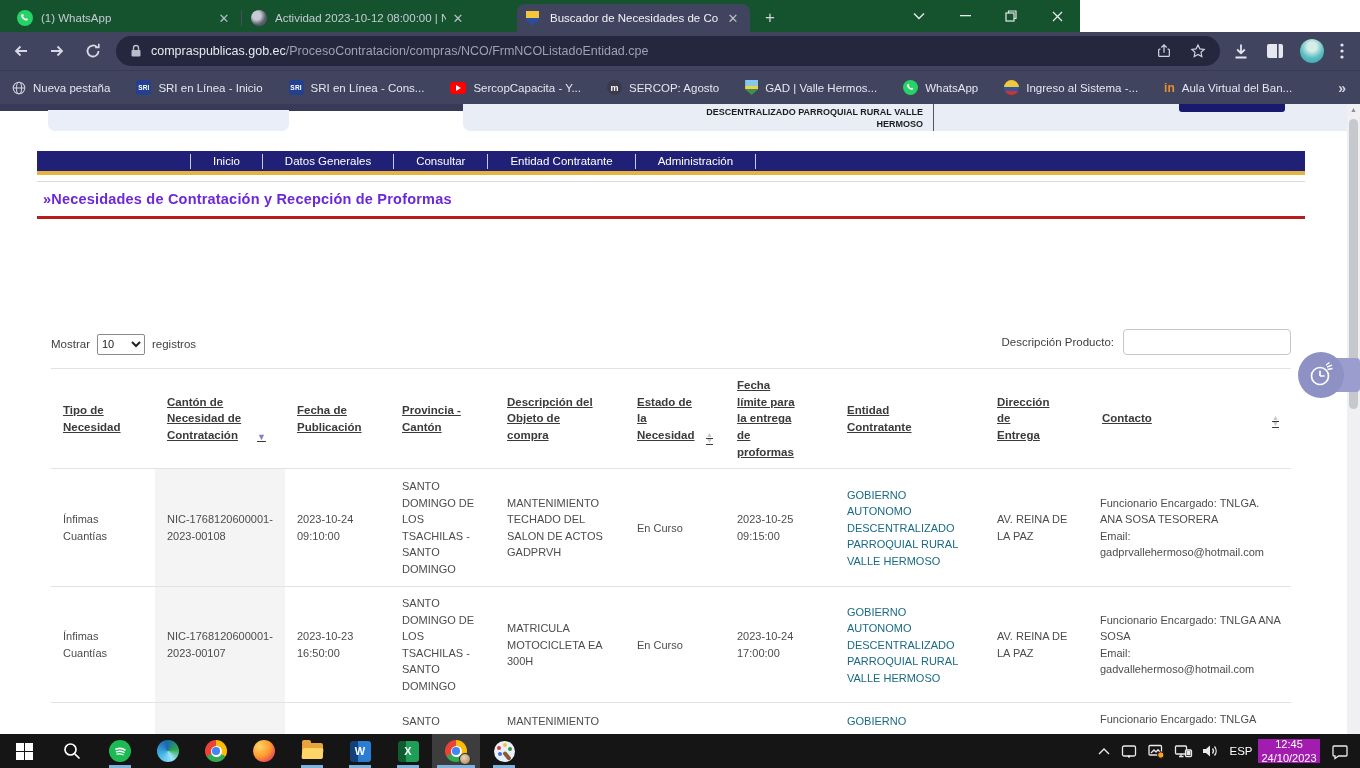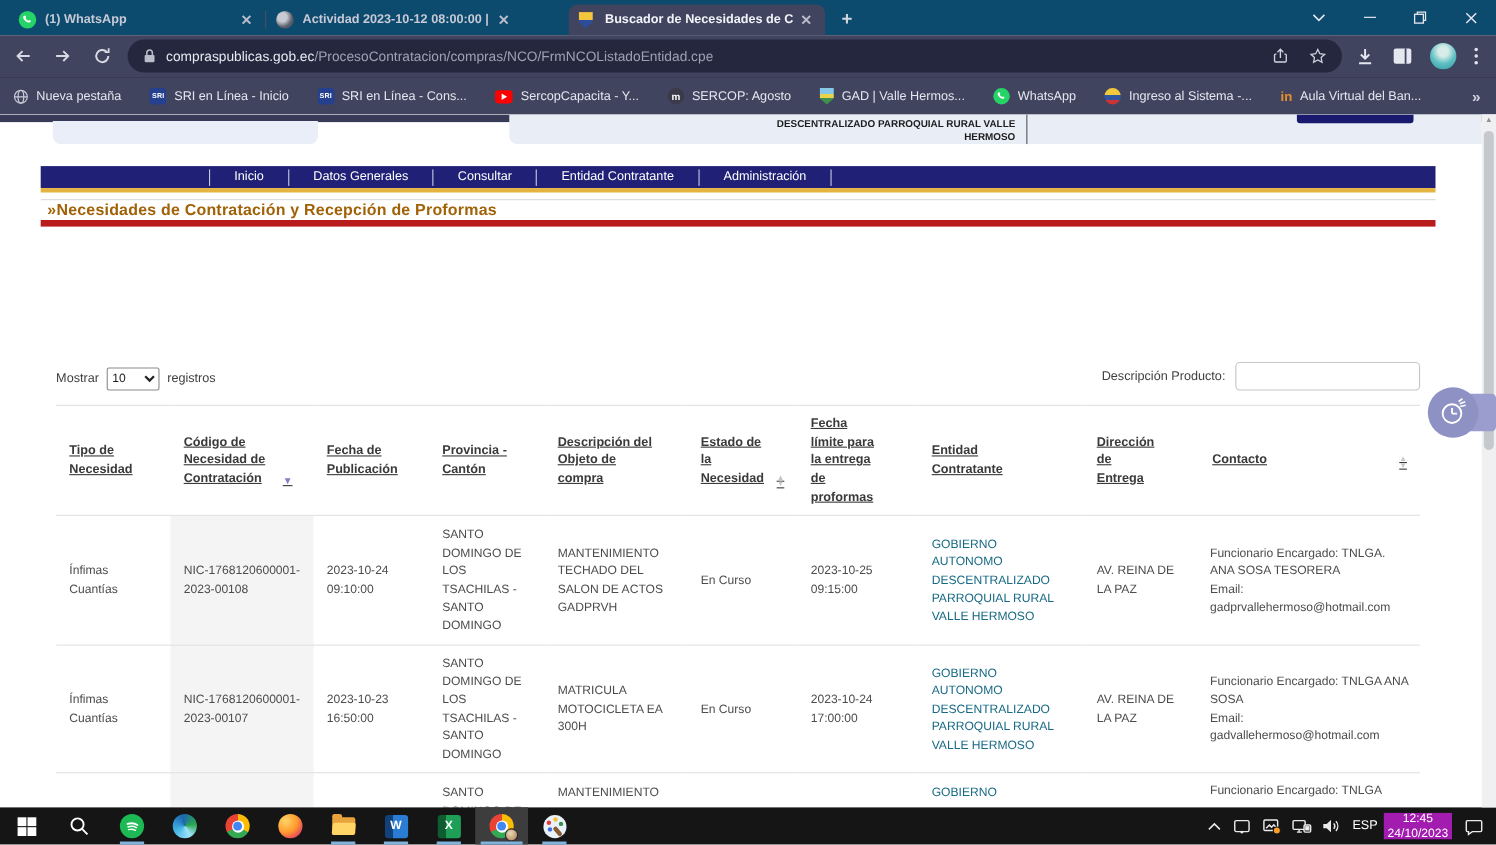--- a/index.html
+++ b/index.html
@@ -1,20 +1,20 @@
 <!DOCTYPE html>
 <html><head>
 <meta charset="utf-8">
 <style>
   * { margin:0; padding:0; box-sizing:border-box; }
   body { font-family:"Liberation Sans", sans-serif; }
   .screen { position:relative; width:1360px; height:768px; overflow:hidden; background:#fff; }
 
   
-  .titlebar { position:absolute; top:0; left:0; width:1360px; height:32px; background:#0c4a6e;font-weight:bold; }
+  .titlebar { position:absolute; top:0; left:0; width:1080px; height:32px; background:#14532d; }
   .tabs { position:absolute; left:8px; top:4px; display:flex; height:28px; }
   .tab { width:233px; height:28px; display:flex; align-items:center; padding:0 9px; border-radius:8px 8px 0 0;
          color:#c7cad6; font-size:11.5px; white-space:nowrap; overflow:hidden; position:relative; }
   .tab.active { background:#41445f; color:#f2f3f8;margin-left:42px; }
   .tab .fav { flex:0 0 16px; height:16px; margin-right:8px; }
   .tab .t-title { flex:1 1 auto; overflow:hidden; white-space:nowrap; }
   .tab .t-close { flex:0 0 16px; text-align:center; font-size:13px; color:#b9bcc9; margin-left:4px; }
   .tabsep { width:1px; height:16px; background:#4b4e63; align-self:center; }
   .newtab-btn { width:28px; height:28px; display:flex; align-items:center; justify-content:center;
                 color:#d2d5e0; font-size:17px; margin-left:6px; }
@@ -67,24 +67,24 @@
   .hdr-divider { position:absolute; left:470px; top:0; width:1px; height:27px; background:#55565c; }
   .hdr-partial { position:absolute; left:716px; top:0; width:106px; height:8px; background:#191a6e; border-radius:0 0 3px 3px; }
 
   .mainmenu { position:absolute; left:37px; top:47px; width:1268px; height:20px; background:#1f2076;
               display:flex; align-items:center; padding-left:153px; }
   .menu-item { display:flex; align-items:center; height:15px; padding:0 22px; color:#fff; font-size:11.5px;
                border-right:1px solid #c9c9e4; }
   .menu-item:first-child { border-left:1px solid #c9c9e4; }
   .goldbar { position:absolute; left:37px; top:67px; width:1268px; height:4px; background:#e5b440; }
 
-  .page-title { position:absolute; left:37px; top:77px; width:1268px; height:25px;
-                border-top:1px solid #dadada; border-bottom:6px solid #b91c1c;
+  .page-title { position:absolute; left:37px; top:77px; width:1268px; height:38px;
+                border-top:1px solid #dadada; border-bottom:3px solid #b91c1c;
                 display:flex; align-items:center; padding-left:6px;
-                font-size:14.5px; font-weight:bold; color:#a16207; letter-spacing:.2px; }
+                font-size:14.5px; font-weight:bold; color:#6d28d9; letter-spacing:.2px; }
 
   .infobox { position:absolute; left:51px; top:154px; width:1240px; height:49px; background:#d9ecf4;
              border:1px solid #cbe2eb; border-radius:4px; padding:8px 20px 0 20px;
              font-size:11.5px; color:#20506a; line-height:1.6; }
   .infobox b { color:#143d52; }
 
   .length-ctl { position:absolute; left:51px; top:227px; height:26px; display:flex; align-items:center; gap:7px;
                 font-size:11.5px; color:#3f3f3f; }
   .length-ctl select { width:48px; height:21px; font-size:11px; border:1px solid #8a8a8a; border-radius:2px;
                        background:#fff; color:#222; font-family:"Liberation Sans",sans-serif; }
@@ -365,21 +365,21 @@
       </colgroup>
       <thead>
         <tr>
           <th>
               <div class="thwrap">
                 <span class="thlabel">Tipo de Necesidad</span>
               </div>
             </th>
           <th>
               <div class="thwrap">
-                <span class="thlabel w86">Código de Necesidad de Contratación</span>
+                <span class="thlabel w86">Cantón de Necesidad de Contratación</span>
                 <span class="sort-down">▼</span>
               </div>
             </th>
           <th>
               <div class="thwrap">
                 <span class="thlabel">Fecha de Publicación</span>
               </div>
             </th>
           <th>
               <div class="thwrap">

